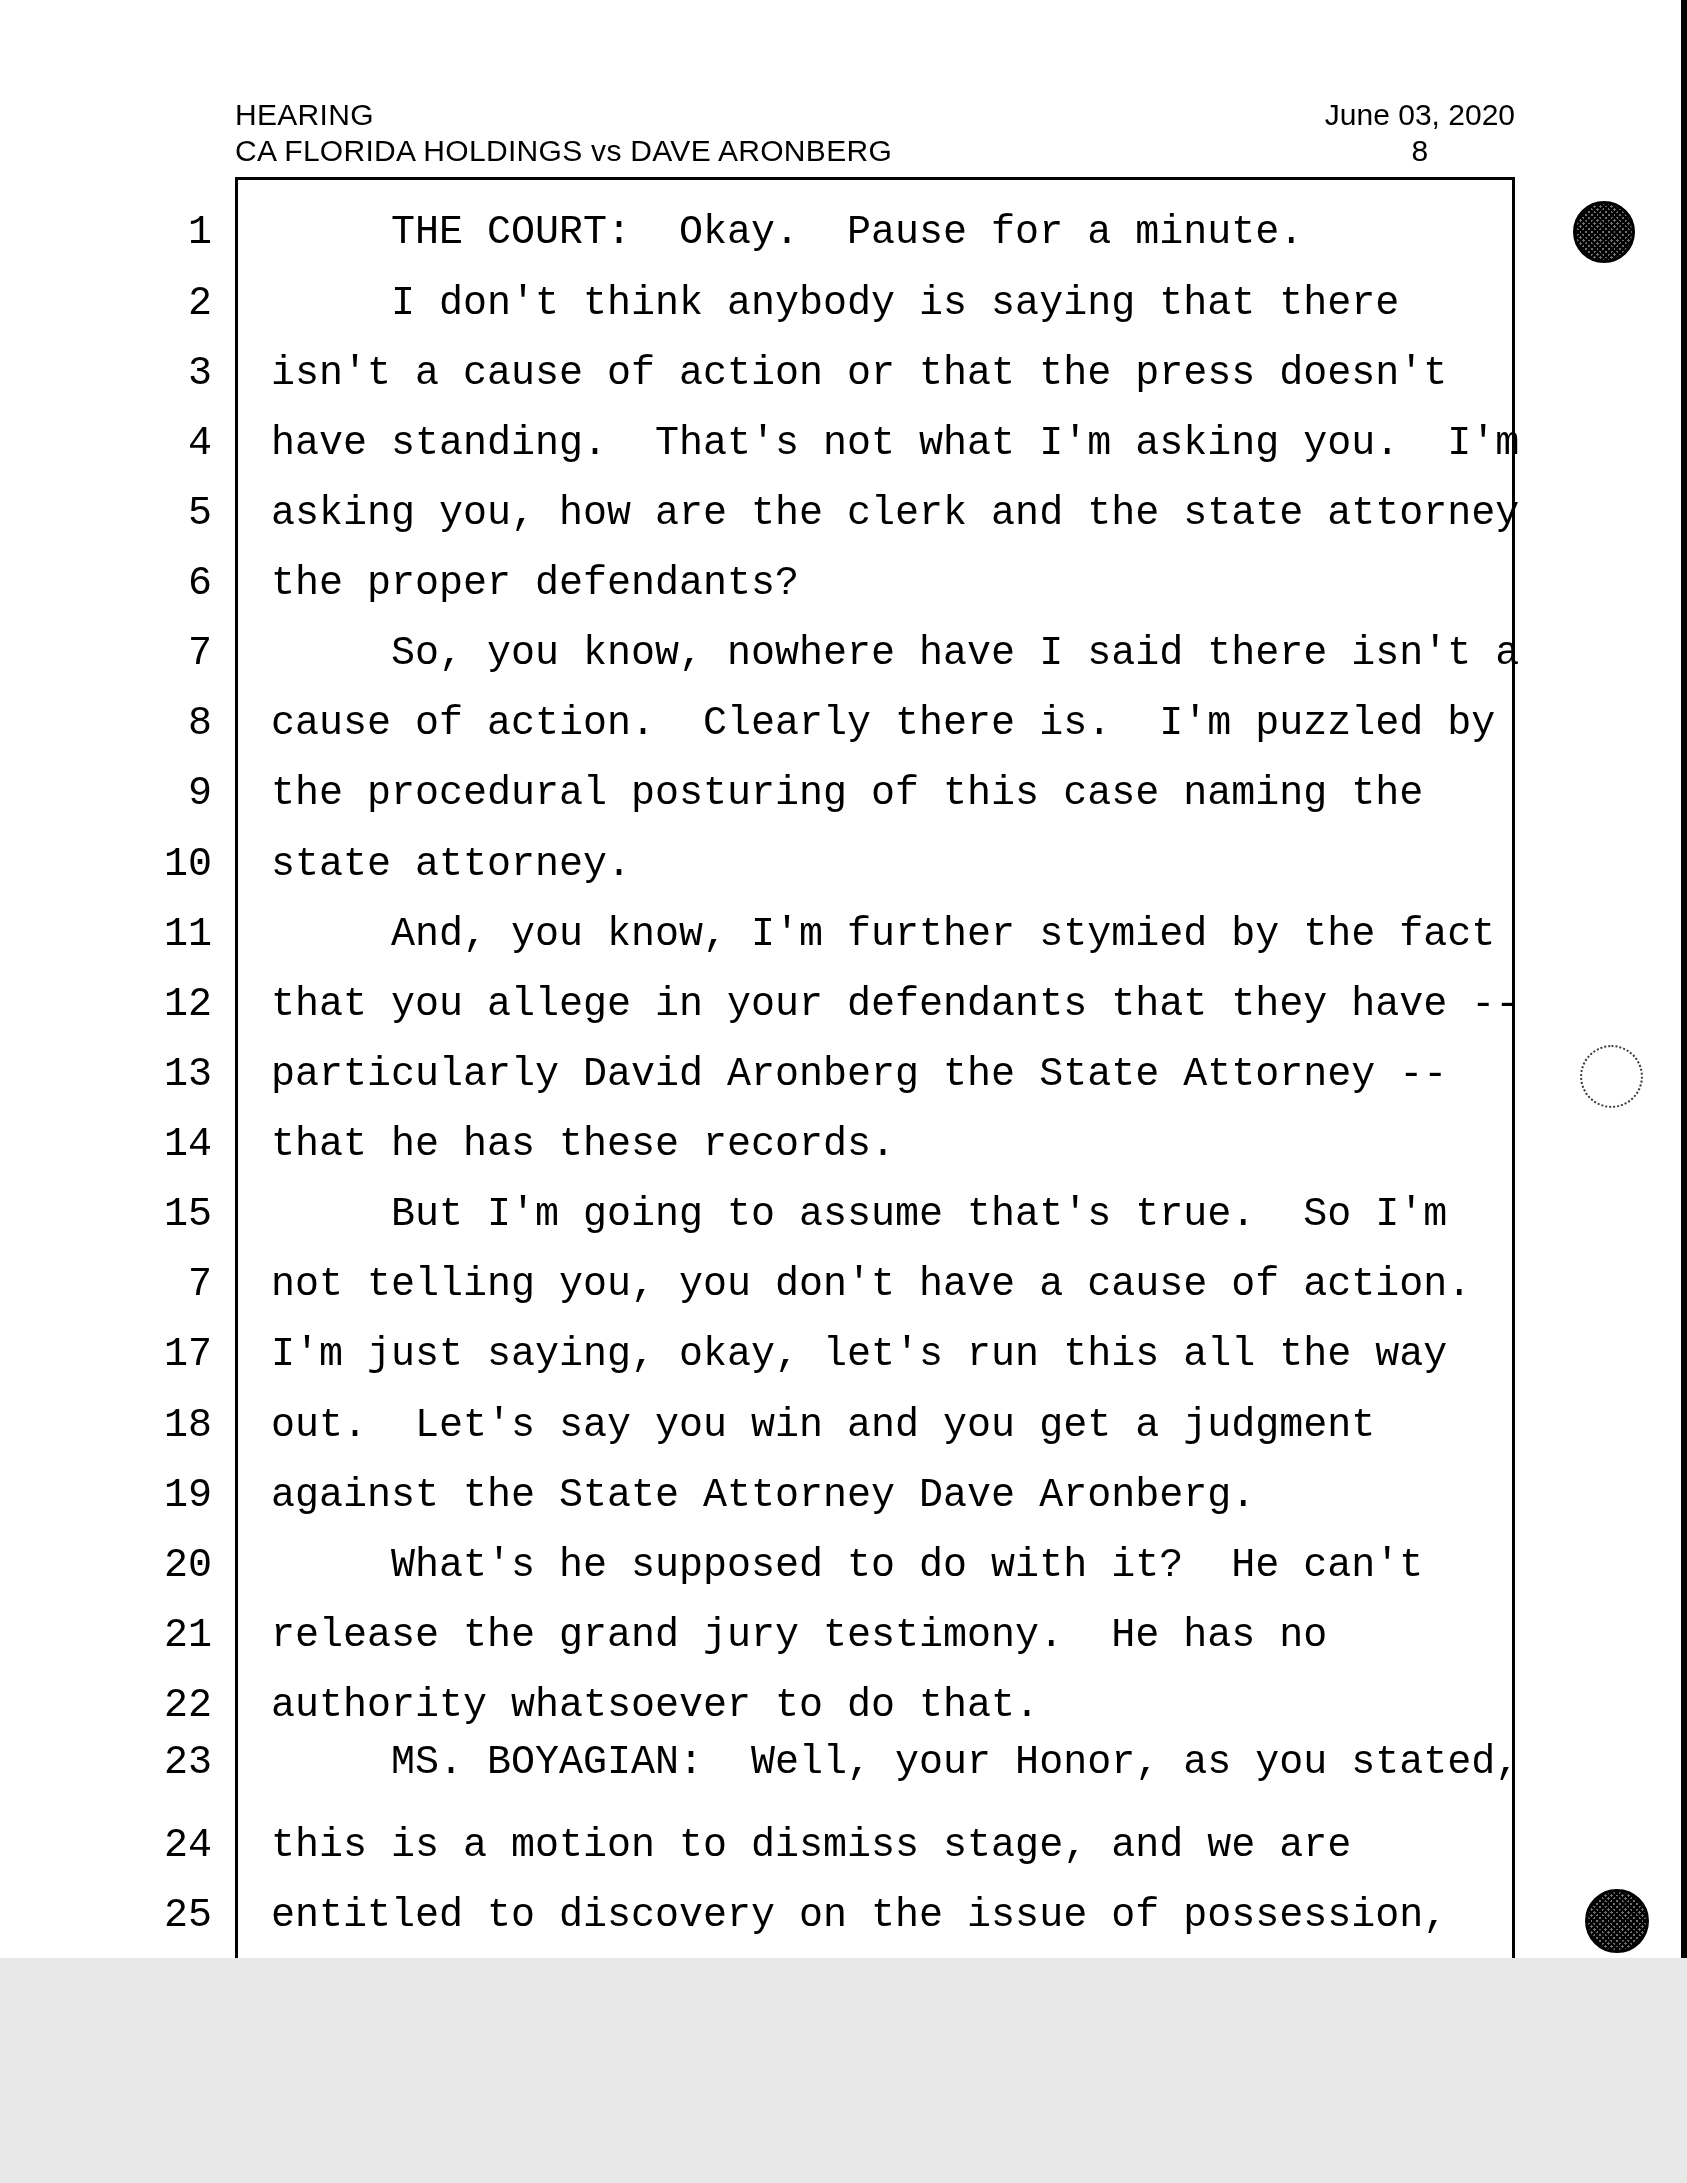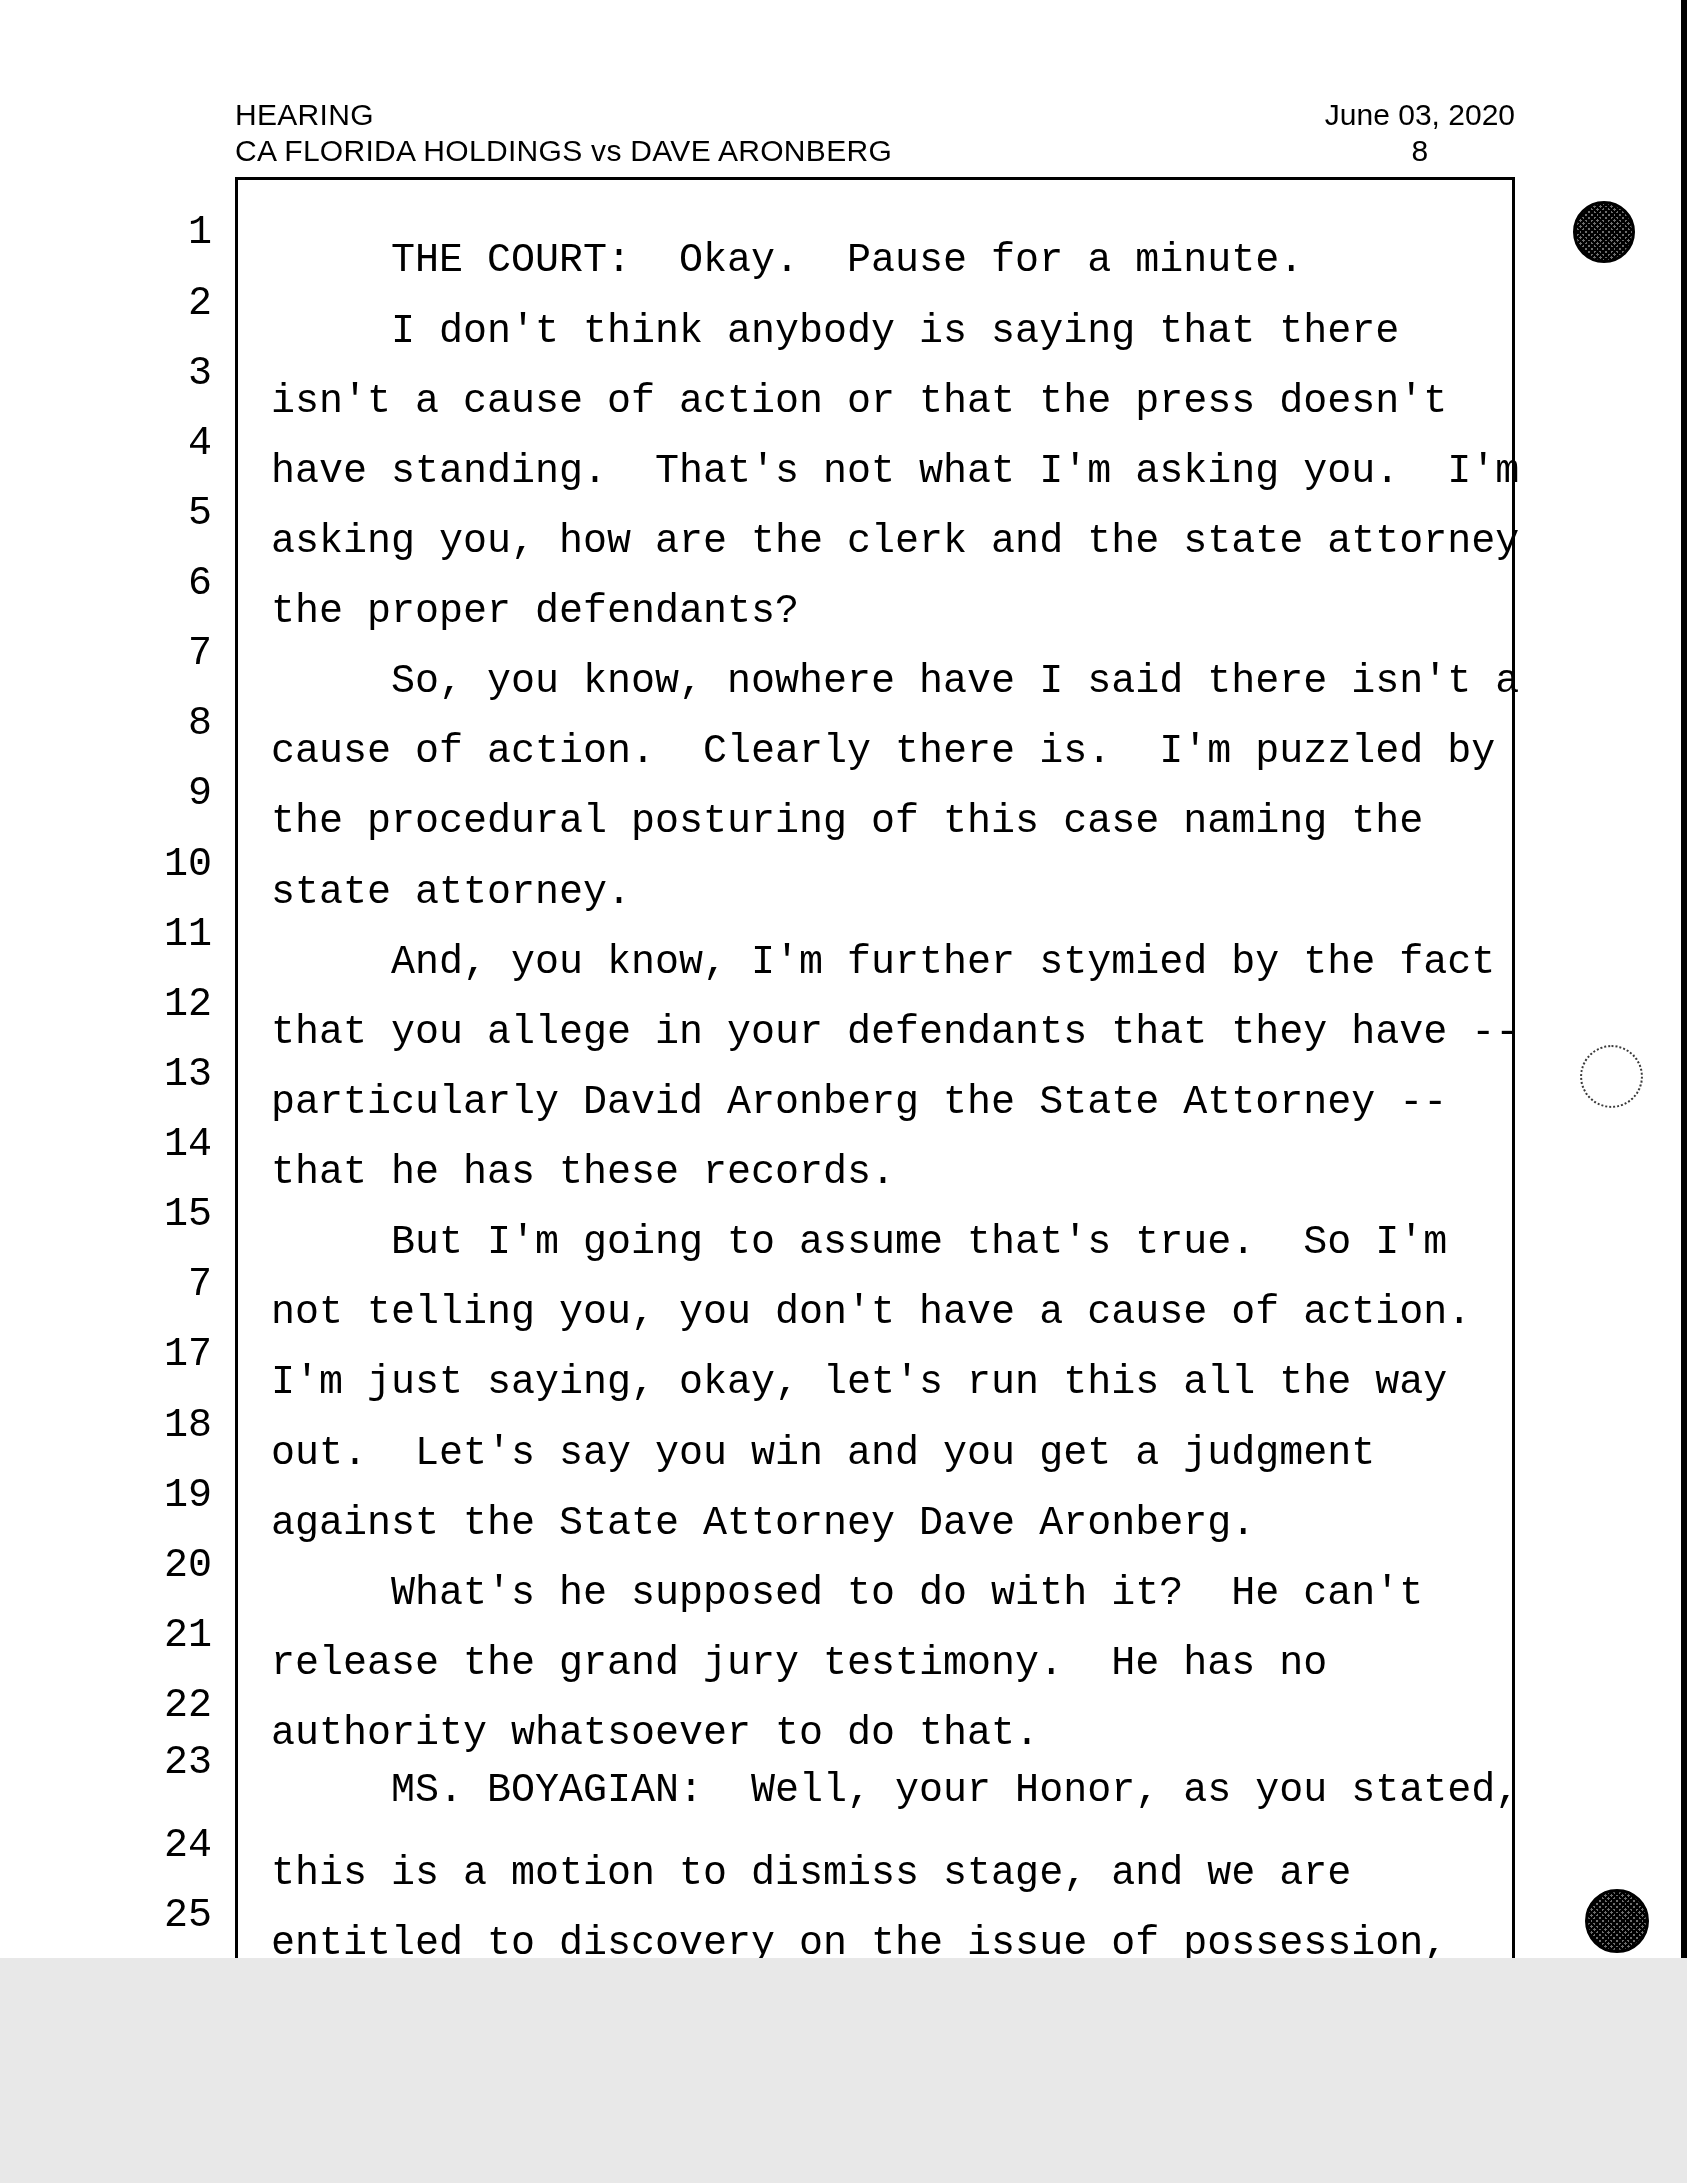--- a/index.html
+++ b/index.html
@@ -24,21 +24,21 @@
     position:absolute; left:235px; top:177px; width:1280px; height:1810px;
     border:3.3px solid #000; box-sizing:border-box; background:#fff;
   }
   .rows {
     position:absolute; left:0; top:0; width:1687px; height:2183px;
     font-family:"Liberation Mono","DejaVu Sans Mono",monospace;
     font-size:40px; line-height:46px;
   }
   .row { position:absolute; left:0; width:1588px; height:48px; }
   .row .num { position:absolute; left:106px; width:106px; text-align:right; }
-  .row .txt { position:absolute; left:271px; white-space:pre;margin-top:28px; }
+  .row .txt { position:absolute; left:271px; white-space:pre; }
 
   
   .hole { position:absolute; border-radius:50%; box-sizing:border-box; }
   .hole-dark {
     border:3.3px solid #000;
     background:
       repeating-linear-gradient(45deg,  #000 0 2px, #b5b5b5 2px 4px),
       repeating-linear-gradient(135deg, #000 0 2px, #9a9a9a 2px 4px);
     background-blend-mode:multiply;
   }

